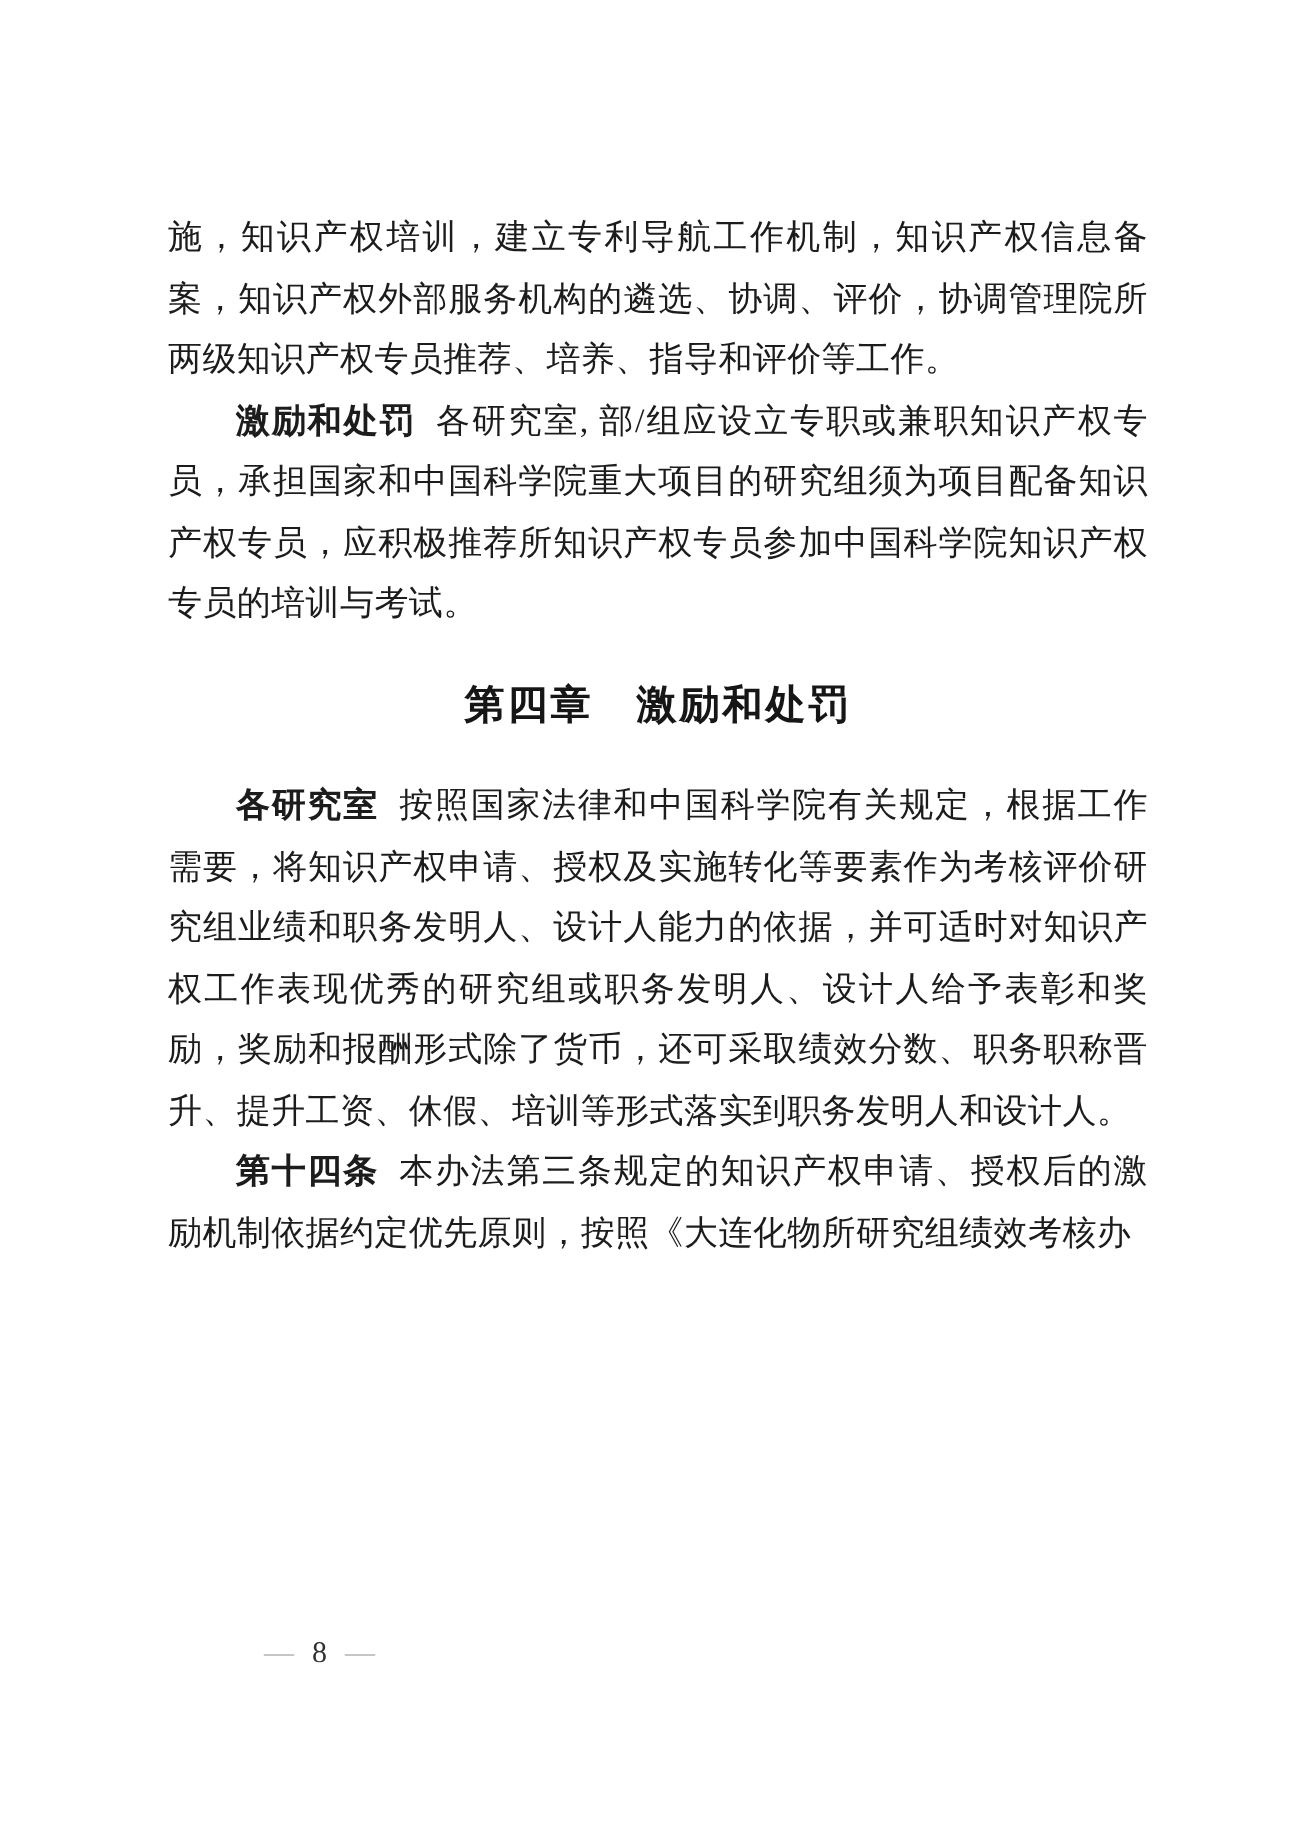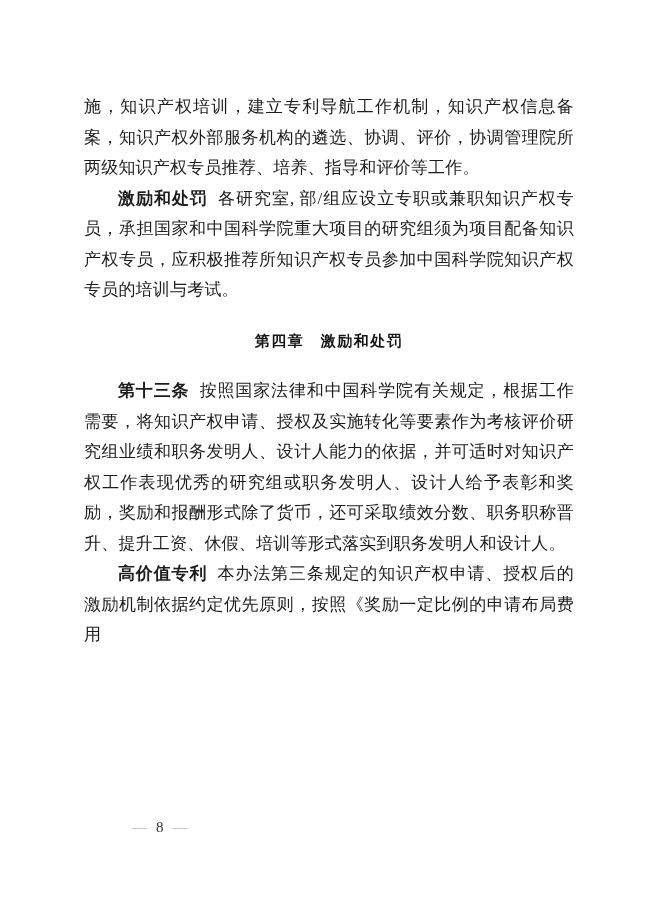--- a/index.html
+++ b/index.html
@@ -12,21 +12,21 @@
     width: 650px;
     height: 920px;
     background: #ffffff;
     overflow: hidden;
     font-family: "Liberation Serif", "DejaVu Serif", serif;
     color: #1c1c1c;
   }
   .content {
     position: absolute;
     left: 84px;
-    top: 92px;
+    top: 104px;
     width: 490px;
     font-size: 17px;
     line-height: 30.5px;
     text-align: justify;
     letter-spacing: 0.2px;
   }
   p.para {
     margin: 0;
     text-indent: 2em;
   }
@@ -35,21 +35,21 @@
   }
   .term {
     font-weight: bold;
     font-family: "Liberation Sans", "DejaVu Sans", sans-serif;
     margin-right: 0.6em;
   }
   h2.chapter {
     margin: 20px 0 20px 0;
     text-align: center;
     text-indent: 0;
-    font-size: 15px;
+    font-size: 20px;
     font-weight: bold;
     font-family: "Liberation Sans", "DejaVu Sans", sans-serif;
     letter-spacing: 1.5px;
     color: #161616;
   }
   .footer {
     position: absolute;
     left: 132px;
     top: 817px;
     font-size: 15px;
@@ -69,22 +69,22 @@
 </style>
 </head>
 <body>
 
 <div class="page">
 
   <div class="content">
       <p class="para no-indent"><span>施，知识产权培训，建立专利导航工作机制，知识产权信息备案，知识产权外部服务机构的遴选、协调、评价，协调管理院所两级知识产权专员推荐、培养、指导和评价等工作。</span></p>
       <p class="para"><span class="term">激励和处罚</span><span>各研究室, 部/组应设立专职或兼职知识产权专员，承担国家和中国科学院重大项目的研究组须为项目配备知识产权专员，应积极推荐所知识产权专员参加中国科学院知识产权专员的培训与考试。</span></p>
       <h2 class="chapter">第四章　激励和处罚</h2>
-      <p class="para"><span class="term">第十三条</span><span>按照国家法律和中国科学院有关规定，根据工作需要，将知识产权申请、授权及实施转化等要素作为考核评价研究组业绩和职务发明人、设计人能力的依据，并可适时对知识产权工作表现优秀的研究组或职务发明人、设计人给予表彰和奖励，奖励和报酬形式除了货币，还可采取绩效分数、职务职称晋升、提升工资、休假、培训等形式落实到职务发明人和设计人。</span></p>
-      <p class="para"><span class="term">高价值专利</span><span>本办法第三条规定的知识产权申请、授权后的激励机制依据约定优先原则，按照《奖励一定比例的申请布局费用</span></p>
+      <p class="para"><span class="term">各研究室</span><span>按照国家法律和中国科学院有关规定，根据工作需要，将知识产权申请、授权及实施转化等要素作为考核评价研究组业绩和职务发明人、设计人能力的依据，并可适时对知识产权工作表现优秀的研究组或职务发明人、设计人给予表彰和奖励，奖励和报酬形式除了货币，还可采取绩效分数、职务职称晋升、提升工资、休假、培训等形式落实到职务发明人和设计人。</span></p>
+      <p class="para"><span class="term">第十四条</span><span>本办法第三条规定的知识产权申请、授权后的激励机制依据约定优先原则，按照《大连化物所研究组绩效考核办</span></p>
     </div>
 
   <div class="footer">
     <span class="dash">—</span>
     <span class="num">8</span>
     <span class="dash">—</span>
   </div>
 
 </div>
 

